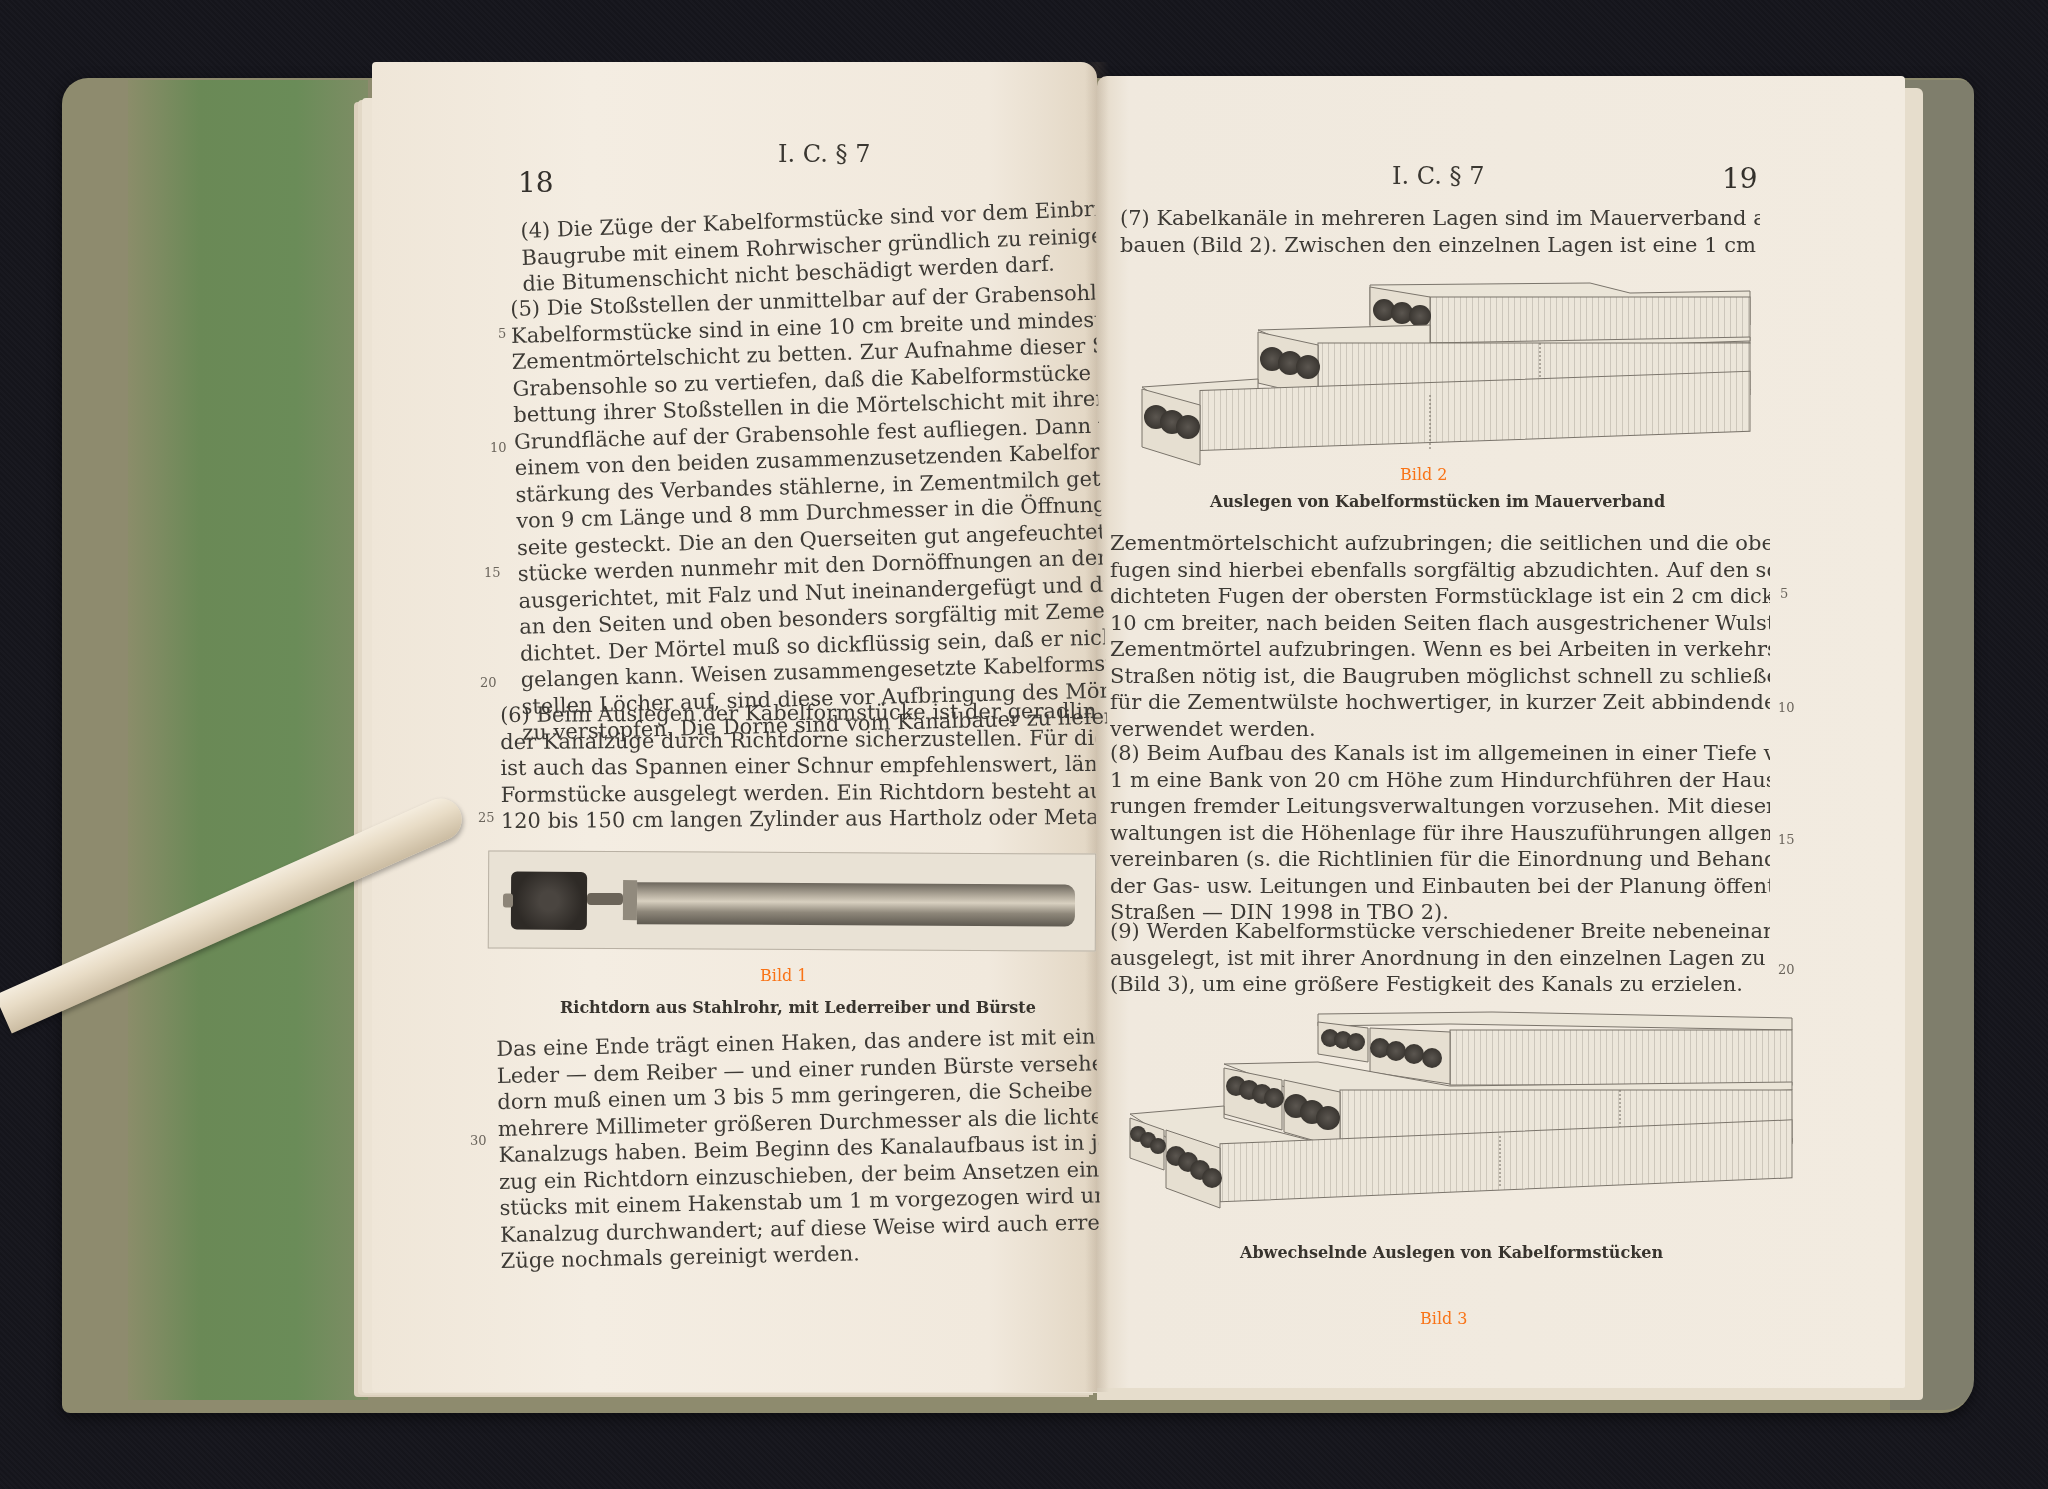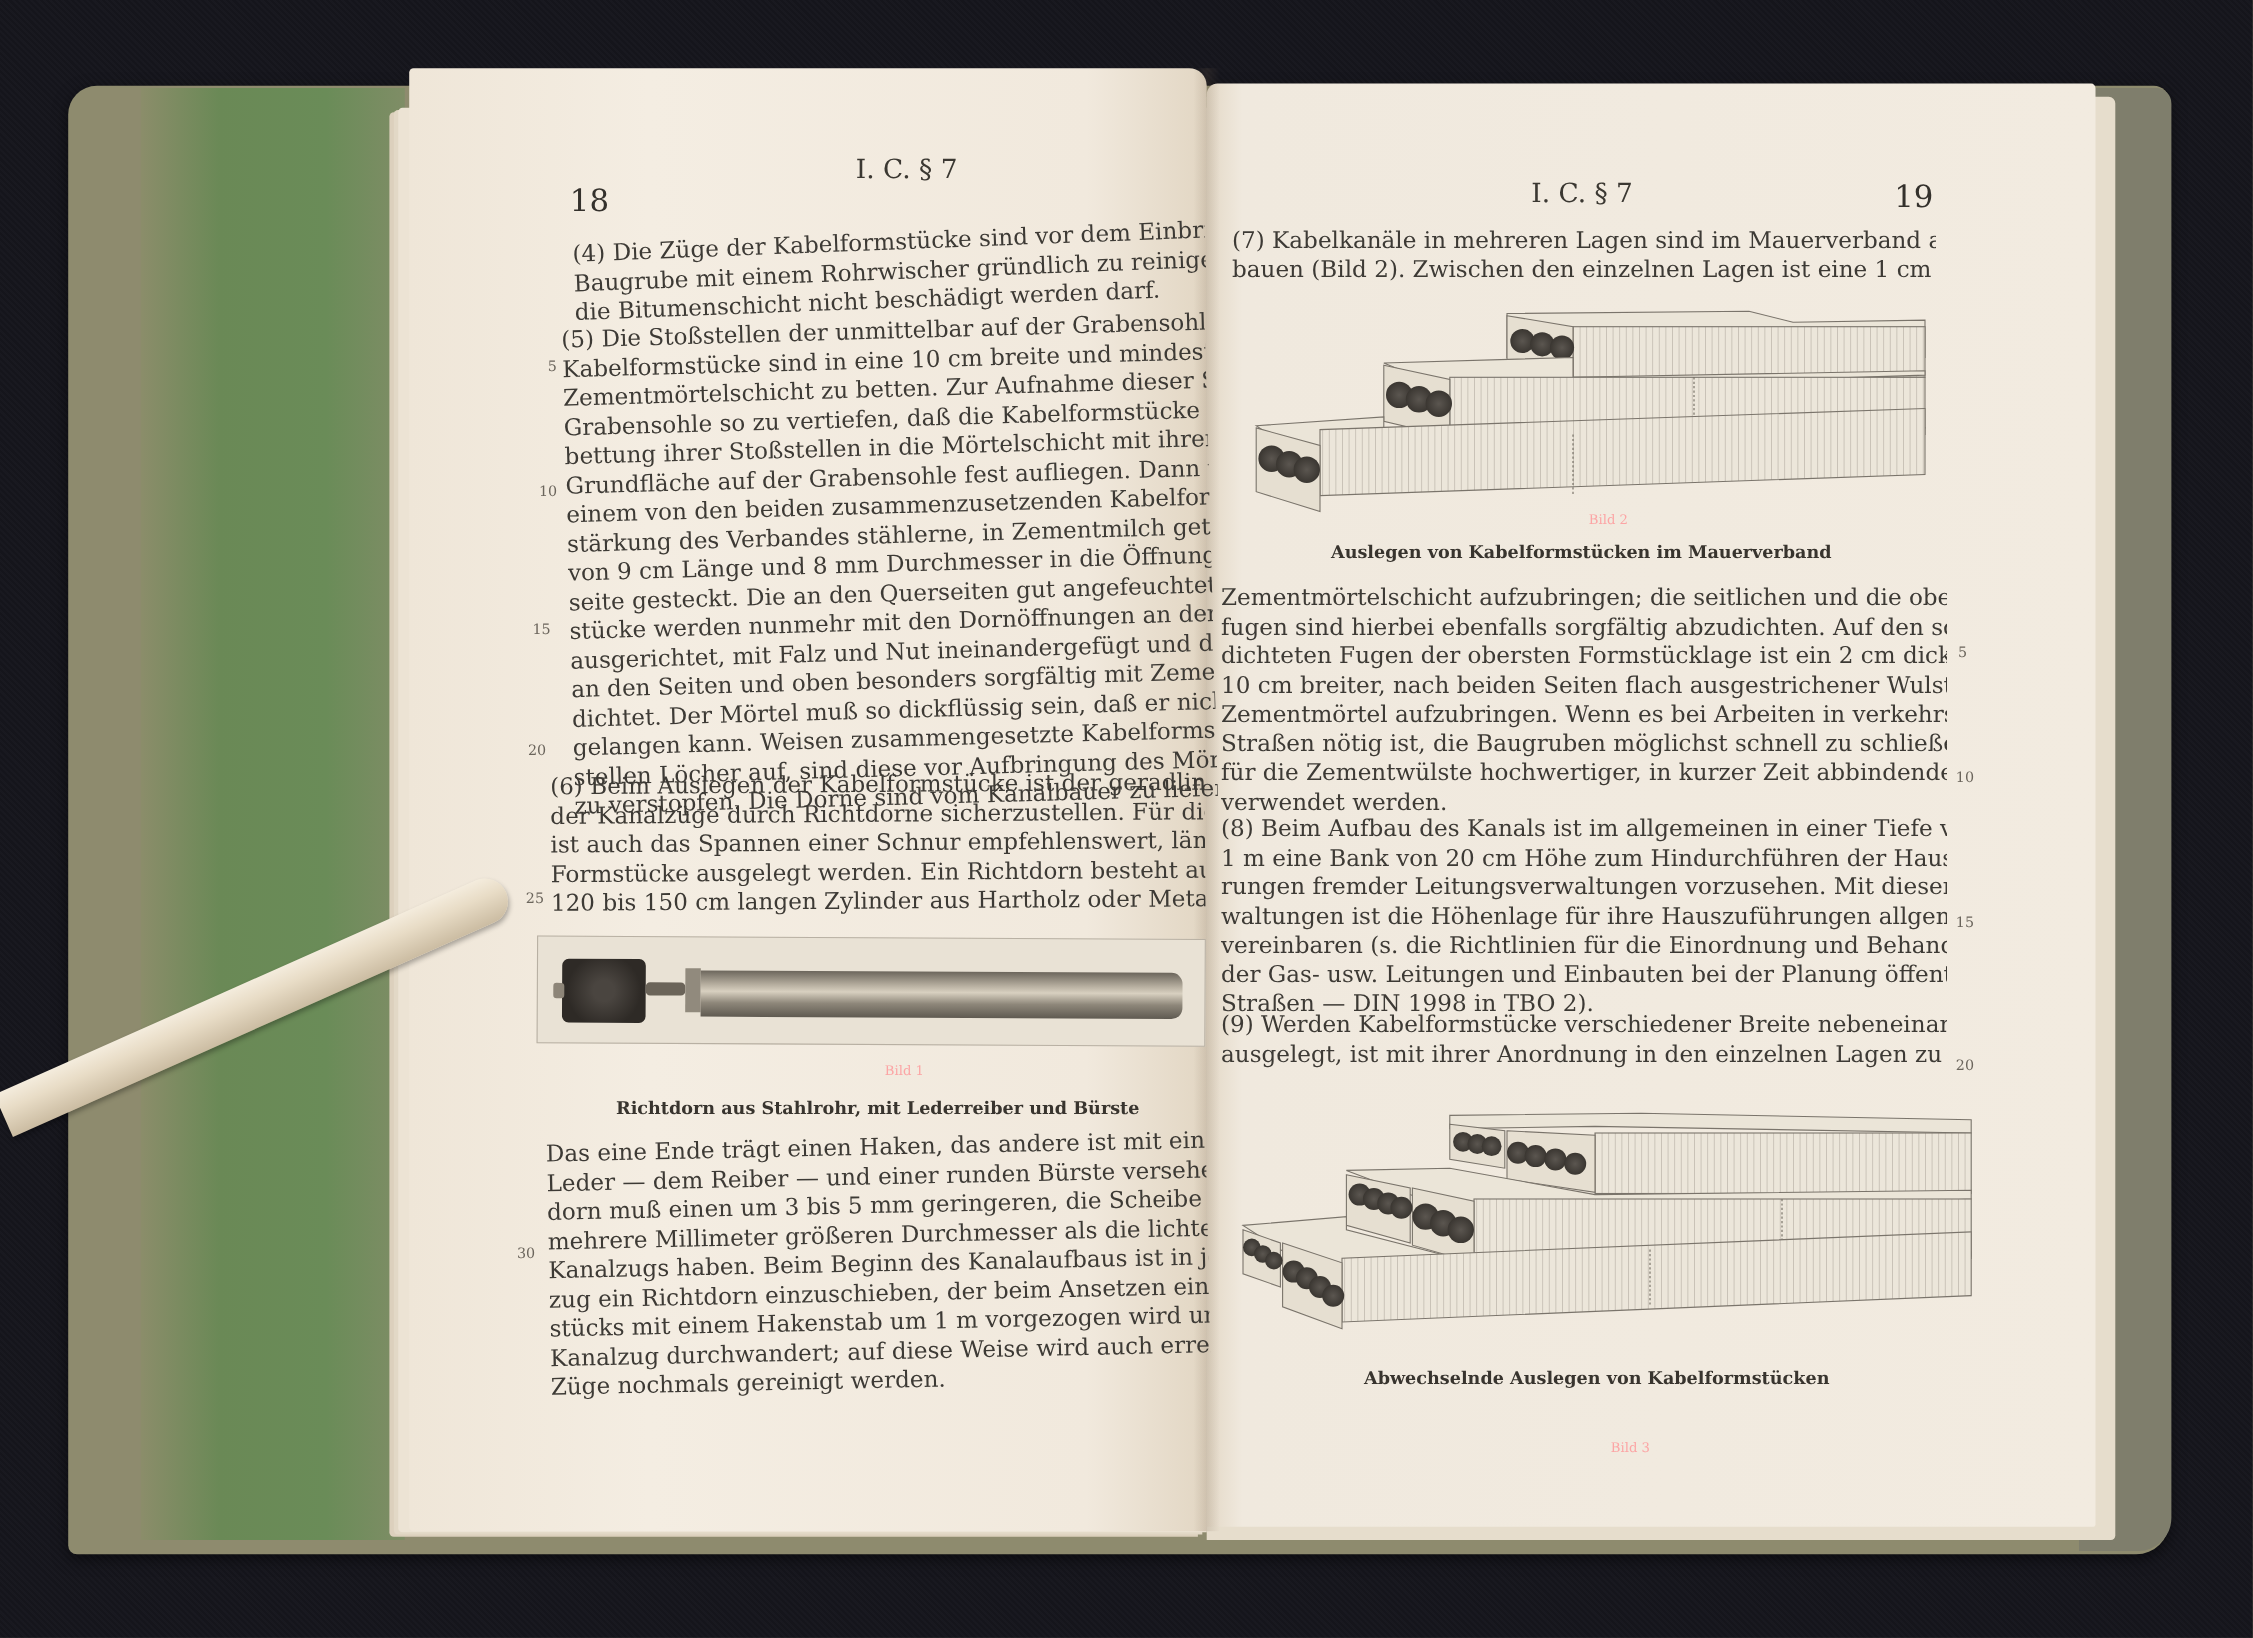--- a/index.html
+++ b/index.html
@@ -43,21 +43,21 @@
   }
   .gutter {
     position:absolute; left:1085px; top:62px; width:24px; height:1330px;
     background:linear-gradient(90deg, rgba(0,0,0,0) 0%, rgba(120,100,80,0.18) 50%, rgba(0,0,0,0) 100%);
   }
   .text { color:#3d3a35; font-size:21px; line-height:26.5px; white-space:nowrap; }
   .line { display:block; }
   .hdr { position:absolute; font-size:24px; color:#3b3832; }
   .pnum { position:absolute; font-size:28px; color:#34312c; }
   .lnum { position:absolute; font-size:13px; color:#6b655c; }
-  .caption-fig { position:absolute; font-size:12px; color:#fca5a5; text-align:right; }
+  .caption-fig { position:absolute; font-size:16px; color:#f97316; text-align:left; }
   .caption-title { position:absolute; font-size:16px; font-weight:bold; color:#38342e; text-align:left; white-space:nowrap; }
   .para { position:absolute; overflow:hidden; }
   .left-col { transform: rotate(-2.2deg); transform-origin: left top; }
   
   .fig1 {
     position:absolute; left:488px; top:852px; width:606px; height:96px;
     background:#e9e2d5; border:1px solid #b8b0a3; transform:rotate(0.3deg);
   }
   .brush { position:absolute; left:22px; top:20px; width:76px; height:58px; background:radial-gradient(circle,#4a4540 20%, #2e2a26 70%); border-radius:6px; }
   .brush::before { content:""; position:absolute; left:-8px; top:22px; width:10px; height:14px; background:#8d8578; border-radius:3px; }
@@ -220,20 +220,21 @@
   <span class="line">rungen fremder Leitungsverwaltungen vorzusehen. Mit diesen Ver-</span>
   <span class="line">waltungen ist die Höhenlage für ihre Hauszuführungen allgemein zu</span>
   <span class="line">vereinbaren (s. die Richtlinien für die Einordnung und Behandlung</span>
   <span class="line">der Gas- usw. Leitungen und Einbauten bei der Planung öffentlicher</span>
   <span class="line">Straßen — DIN 1998 in TBO 2).</span>
 </div>
 
 <div class="para text" style="left:1110px;top:918px;width:660px;">
   <span class="line">(9) Werden Kabelformstücke verschiedener Breite nebeneinander</span>
   <span class="line">ausgelegt, ist mit ihrer Anordnung in den einzelnen Lagen zu wechseln</span>
+  <span class="line">(Bild 3), um eine größere Festigkeit des Kanals zu erzielen.</span>
 </div>
 
 <svg class="fig" style="left:1120px;top:1002px;" width="690" height="210" viewBox="0 0 690 210">
   <defs>
     <pattern id="vlines3" width="6" height="10" patternUnits="userSpaceOnUse">
       <rect width="6" height="10" fill="#ece6da"></rect>
       <line x1="0" y1="0" x2="0" y2="10" stroke="#9c968b" stroke-width="0.8"></line>
     </pattern>
     <radialGradient id="hole3">
         <stop offset="0%" stop-color="#5b5650"></stop>

